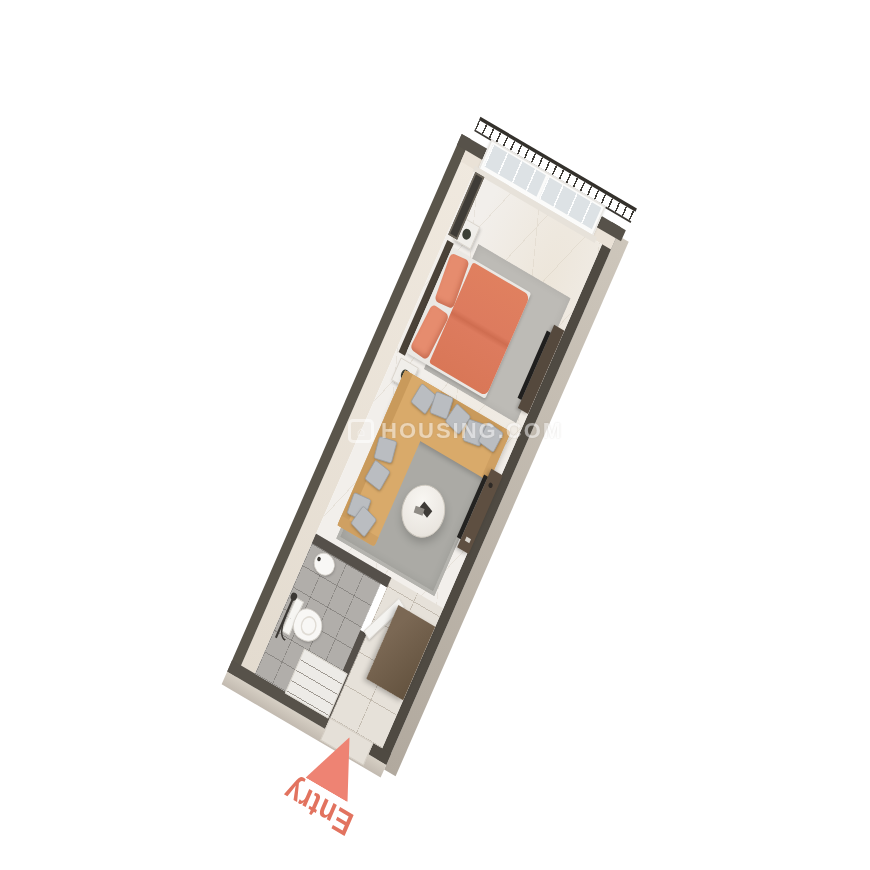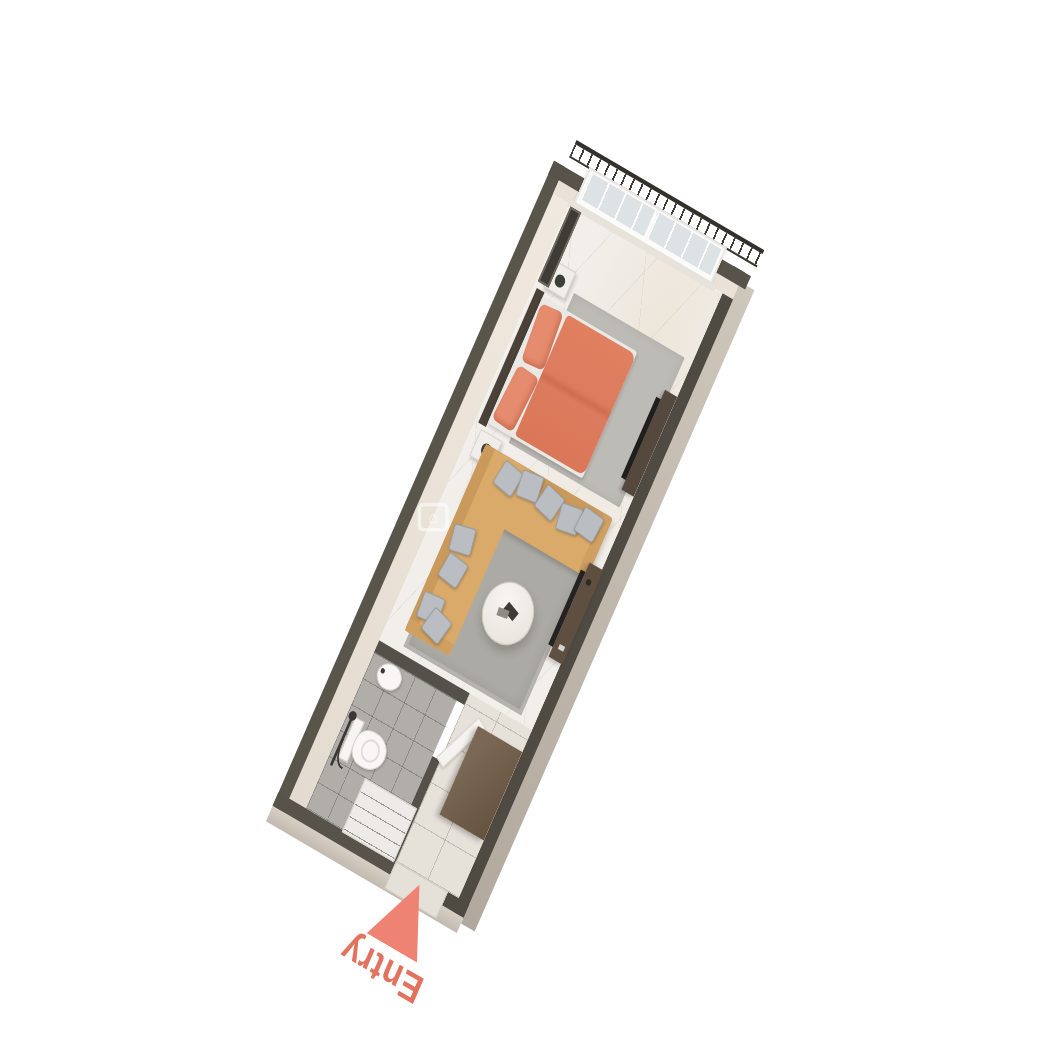--- a/index.html
+++ b/index.html
@@ -250,15 +250,16 @@
     <div class="wardrobe"></div>
     <div class="shoe-cabinet"></div>
 
     <div class="entry-arrow"></div>
     <div class="entry-label">Entry</div>
 
   </div>
 
   <div class="watermark">
     <span class="watermark-icon">⌂</span>
+    <span class="watermark-text">HOUSING.COM</span>
   </div>
 
 </div>
 
 </body></html>

